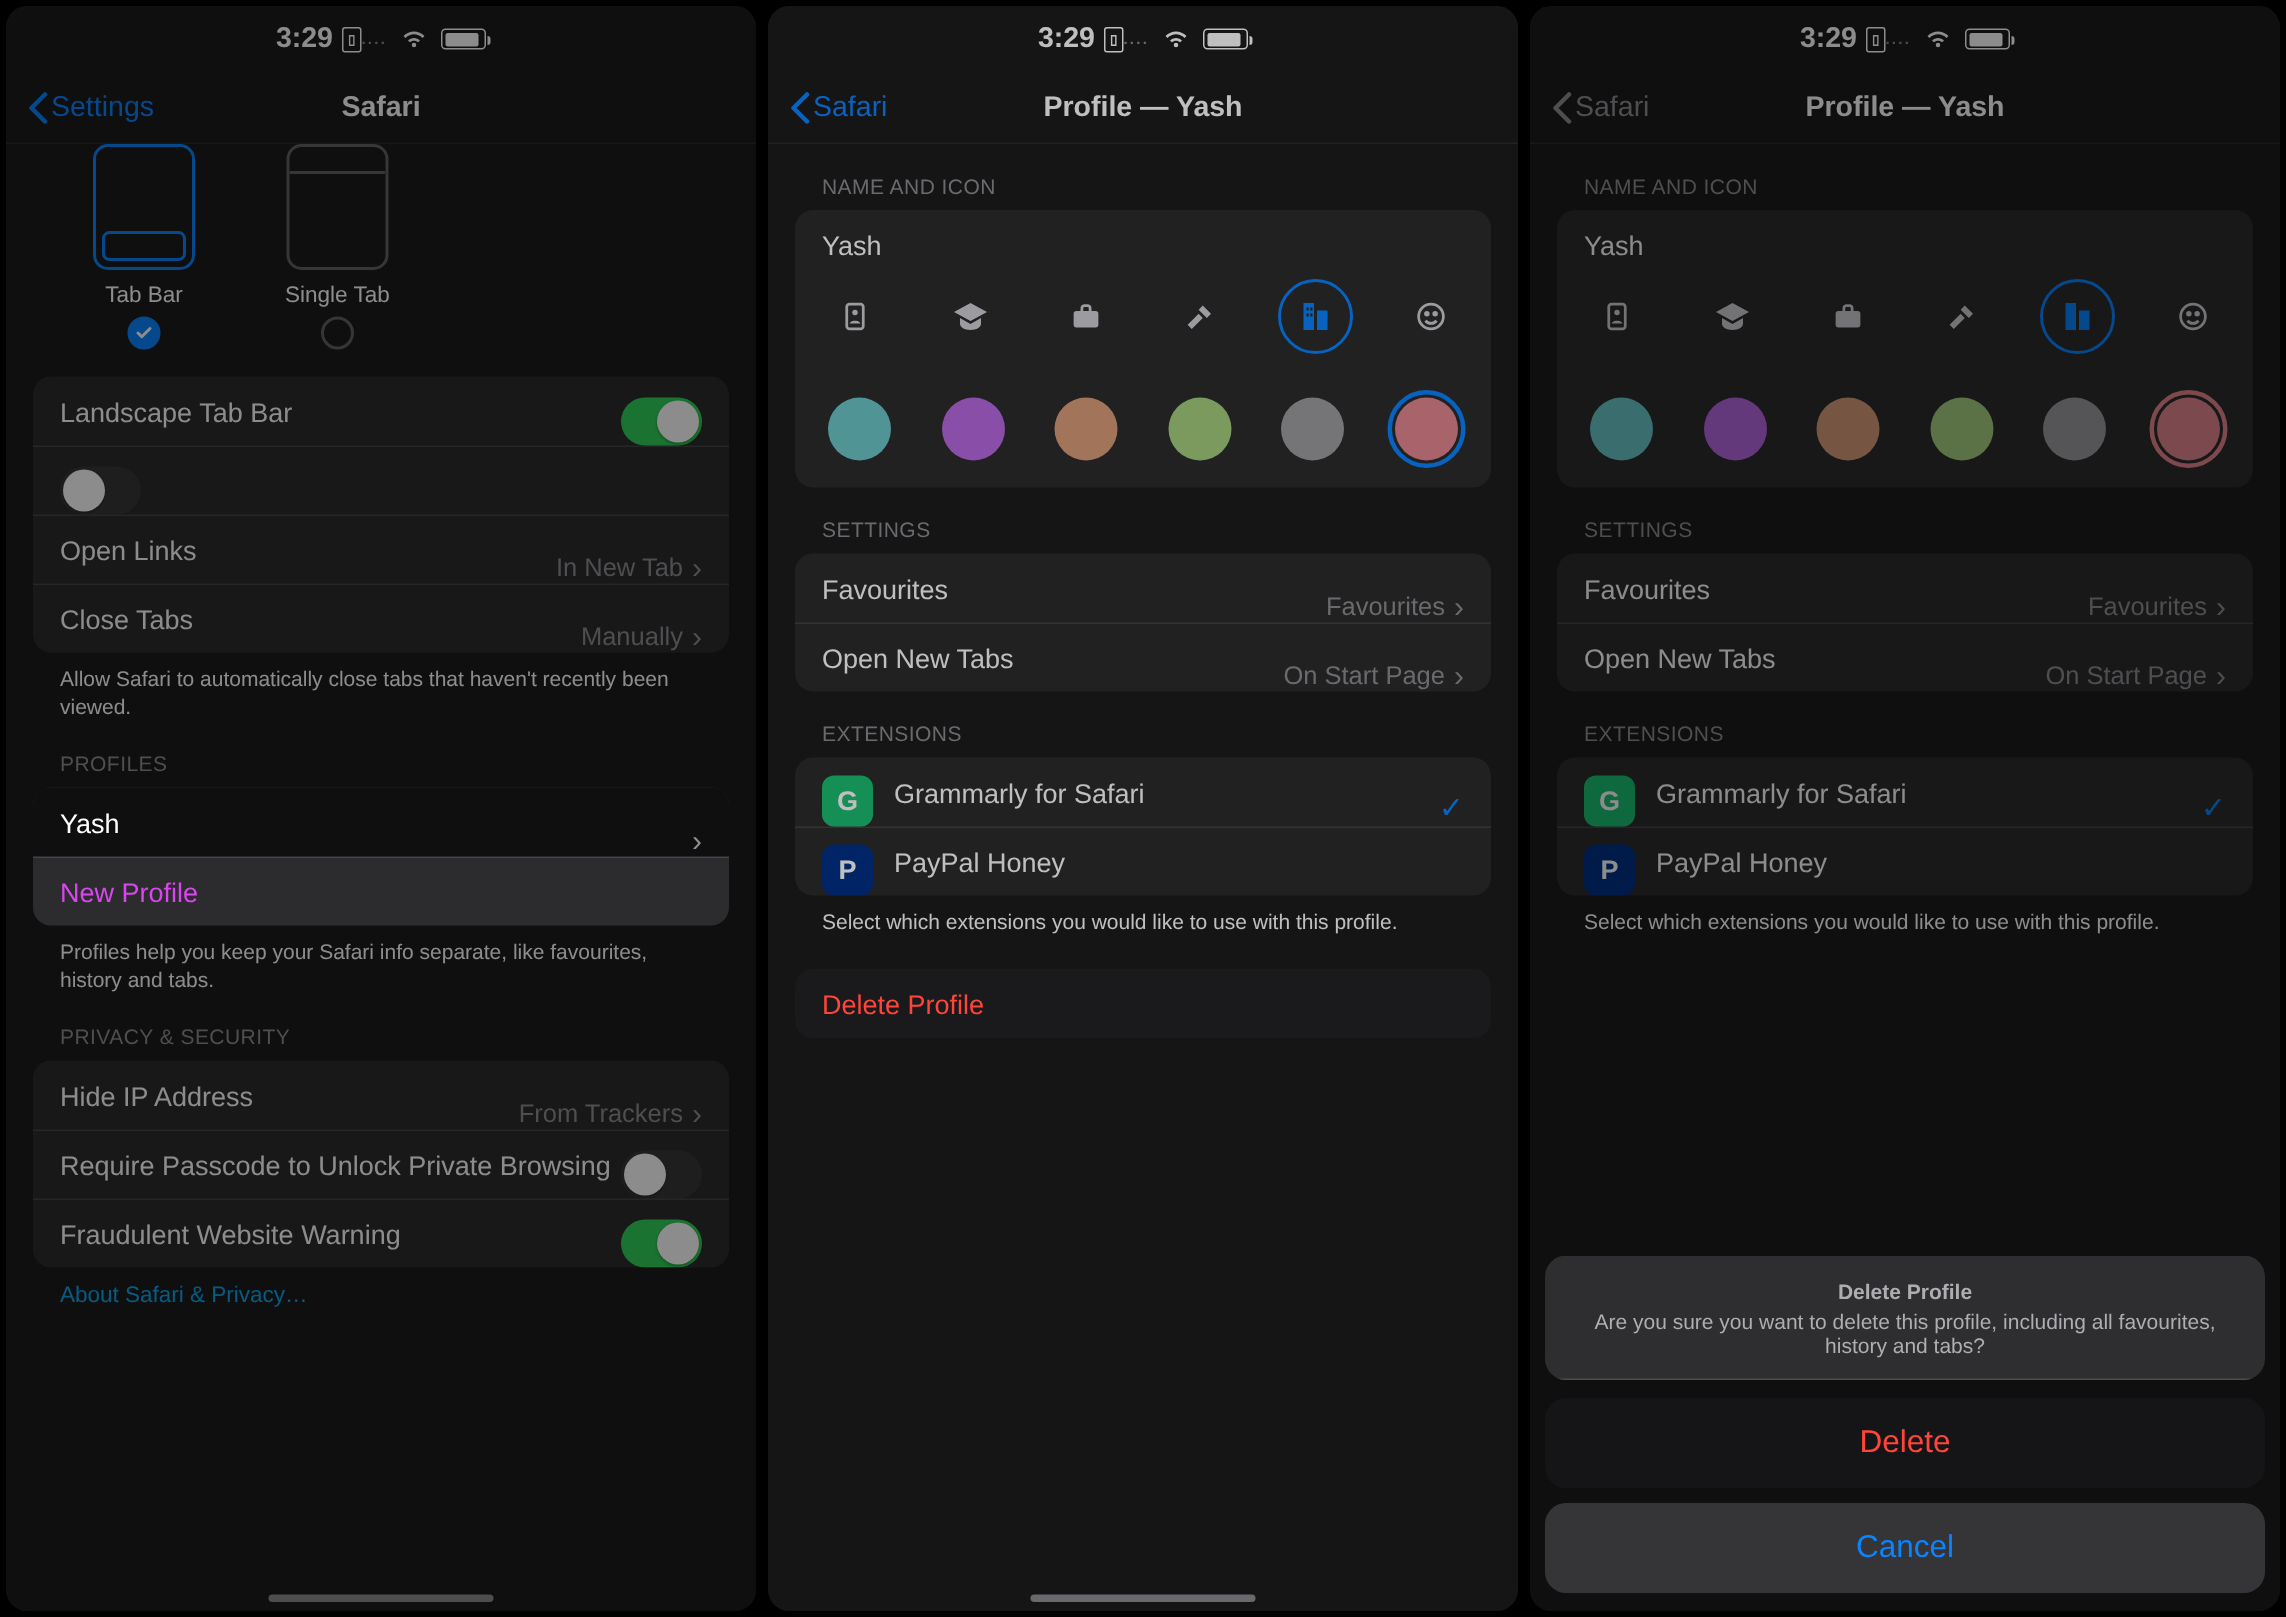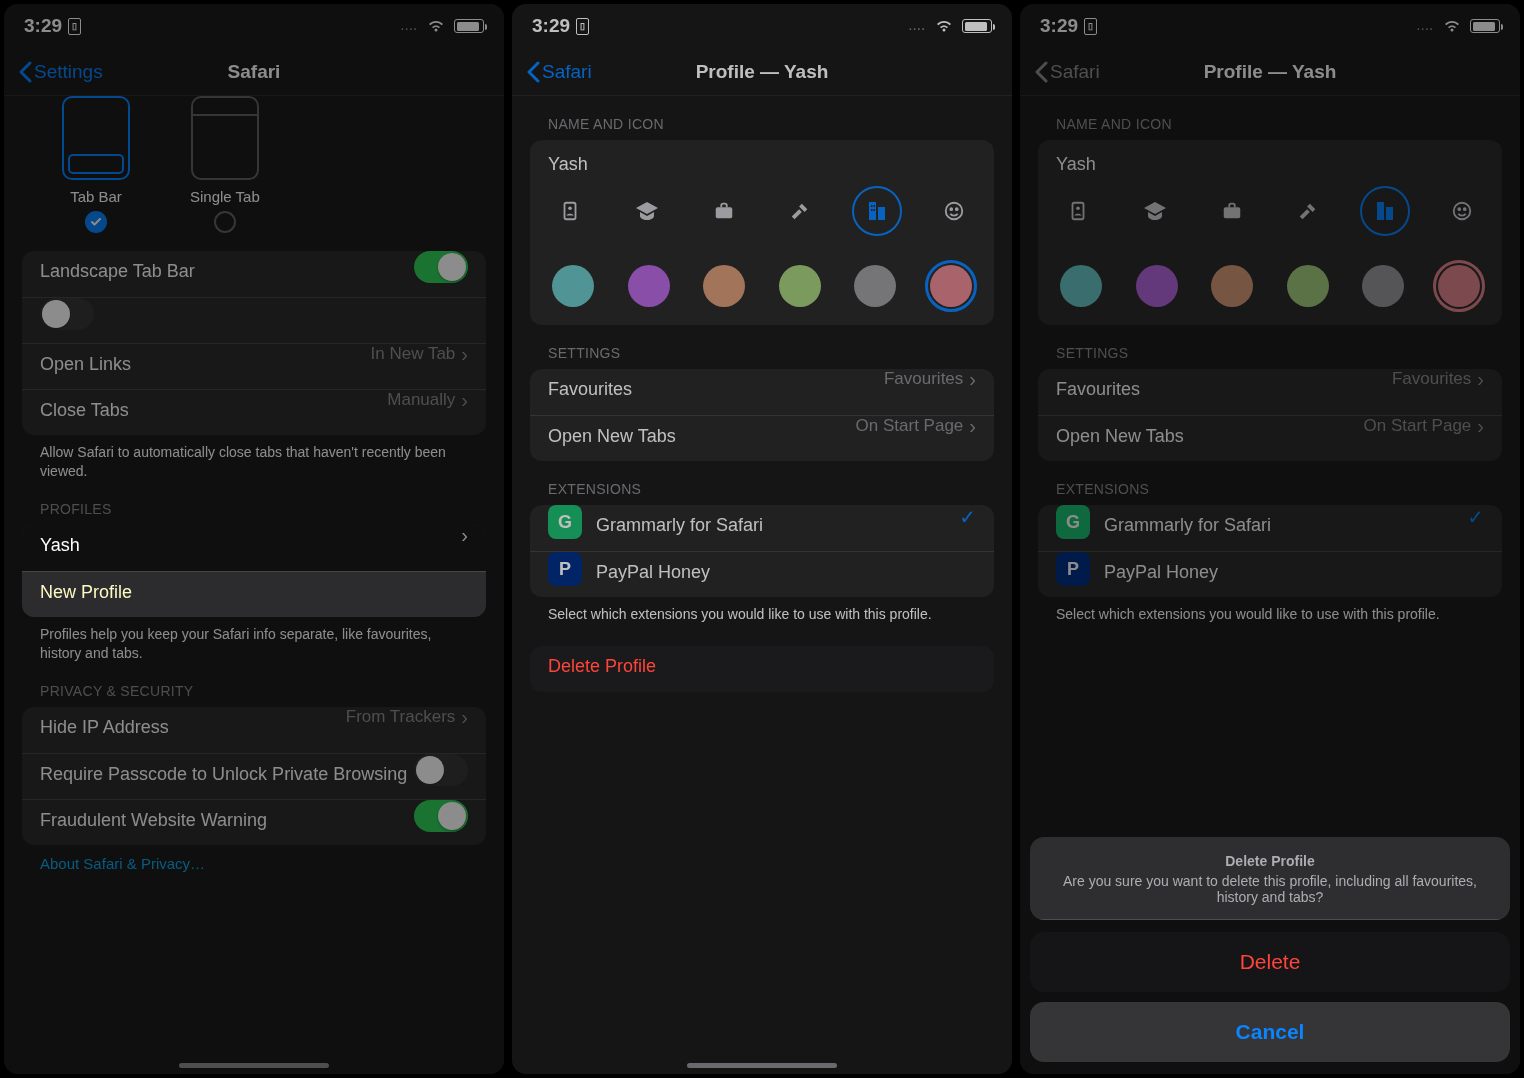--- a/index.html
+++ b/index.html
@@ -37,21 +37,21 @@
     position: absolute;
     inset: 0;
     background: rgba(0,0,0,0.25);
     pointer-events: none;
   }
   
   .status-bar {
     height: 44px;
     display: flex;
     align-items: center;
-    justify-content: space-between;
+    justify-content: center;
     padding: 0 20px;
     font-size: 19px;
     font-weight: 600;
   }
   .status-left { display: flex; align-items: center; gap: 6px; }
   .status-sim {
     width: 13px; height: 17px; border: 1.5px solid #fff; border-radius: 2px;
     display: flex; align-items: center; justify-content: center; font-size: 9px;
   }
   .status-right { display: flex; align-items: center; gap: 8px; }
@@ -104,33 +104,33 @@
     line-height: 1.35;
   }
   .group {
     background: #2c2c2e;
     border-radius: 12px;
     overflow: hidden;
   }
   .row {
     min-height: 46px;
     display: flex;
-    align-items: flex-start;
+    align-items: flex-end;
     padding: 0 18px;
     font-size: 18px;
     color: #fff;
     position: relative;
   }
   .row + .row { border-top: 0.5px solid rgba(255,255,255,0.12); }
   .row .label { flex: 1; line-height: 1.2; padding: 10px 0; }
   .row .value { color: #8e8e93; font-size: 17px; margin-right: 6px; }
   .chev {
     color: #8e8e93; font-size: 20px; line-height: 1;
   }
-  .row.accent { color: #fef9c3; }
+  .row.accent { color: #d946ef; }
   .row.dark { background: #151517; }
   .row.dark-delete { background: #1a1a1c; color: #ff453a; }
   
   .toggle {
     width: 54px; height: 32px; border-radius: 16px;
     background: #38383a; position: relative;
   }
   .toggle.on { background: #30d158; }
   .toggle .knob {
     position: absolute; top: 2px; width: 28px; height: 28px;
@@ -241,21 +241,21 @@
     height: 60px;
     display: flex; align-items: center; justify-content: center;
     font-size: 21px;
   }
   .sheet-delete { background: #151517; color: #ff453a; border-radius: 14px; margin-top: 12px; }
   .sheet-cancel {
     background: rgba(60,60,62,0.85);
     color: #0a84ff;
     border-radius: 14px;
     margin-top: 10px;
-    font-weight: 700;
+    font-weight: 400;
   }
   .home-ind {
     position: absolute; bottom: 6px; left: 50%; transform: translateX(-50%);
     width: 150px; height: 5px; border-radius: 3px; background: #8e8e93;
   }
   .link-text { color: #0ea5e9; font-size: 15px; padding: 10px 18px 0; }
 </style>
 </head>
 <body>
 

